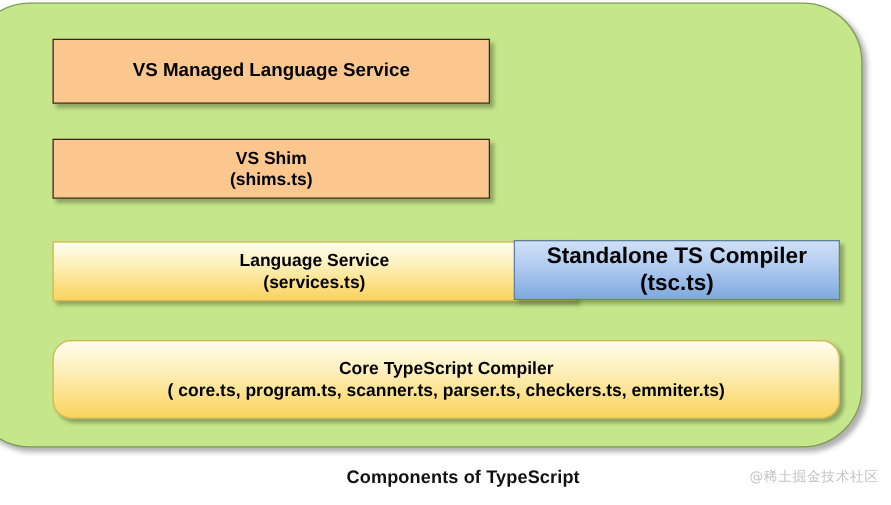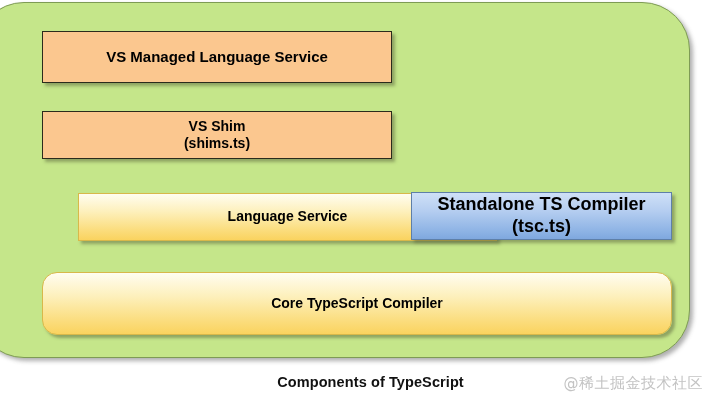--- a/index.html
+++ b/index.html
@@ -78,21 +78,20 @@
     left: 41px;  top: 30px;   width: 350px; height: 52px;
     font-size: 15px;
   }
   #box-vs-shim {
     left: 41px;  top: 110px;  width: 350px; height: 48px;
     font-size: 14px;
   }
   #box-language-service {
     left: 41px;  top: 192px;  width: 419px; height: 48px;
     font-size: 14px;
-    margin-left: 36px;
   }
   #box-standalone-tsc {
     left: 410px; top: 191px;  width: 261px; height: 48px;
     font-size: 18px;
   }
   #box-core-compiler {
     left: 41px;  top: 271px;  width: 630px; height: 63px;
     font-size: 14px;
   }
 
@@ -108,21 +107,21 @@
     color: #111111;
     letter-spacing: 0.1px;
     padding-left: 14px;
   }
 
   
   .watermark {
     position: absolute;
     right: 10px;
     top: 374px;
-    font-size: 15px;
+    font-size: 11px;
     color: #c3c3c3;
     font-family: "DejaVu Sans", sans-serif;
     letter-spacing: 0.5px;
     white-space: nowrap;
   }
 </style>
 </head>
 <body>
 
 <div id="canvas">
@@ -133,29 +132,31 @@
       <span class="line1">VS Managed Language Service</span>
     </div>
 
     <div class="box box-orange" id="box-vs-shim" style="left:65px; top:108px;">
       <span class="line1">VS Shim</span>
       <span class="line2">(shims.ts)</span>
     </div>
 
     <div class="box box-yellow" id="box-language-service" style="left:65px; top:190px;">
       <span class="line1">Language Service</span>
+      <span class="line2">(services.ts)</span>
     </div>
 
     <div class="box box-blue" id="box-standalone-tsc" style="left:434px; top:189px;">
       <span class="line1">Standalone TS Compiler</span>
       <span class="line2">(tsc.ts)</span>
     </div>
 
     <div class="box box-yellow" id="box-core-compiler" style="left:65px; top:269px;border-radius:15px;">
       <span class="line1">Core TypeScript Compiler</span>
+      <span class="line2">( core.ts, program.ts, scanner.ts, parser.ts, checkers.ts, emmiter.ts)</span>
     </div>
 
   </div>
 
   <div class="caption">Components of TypeScript</div>
 
   <div class="watermark">@稀土掘金技术社区</div>
 
 </div>
 

